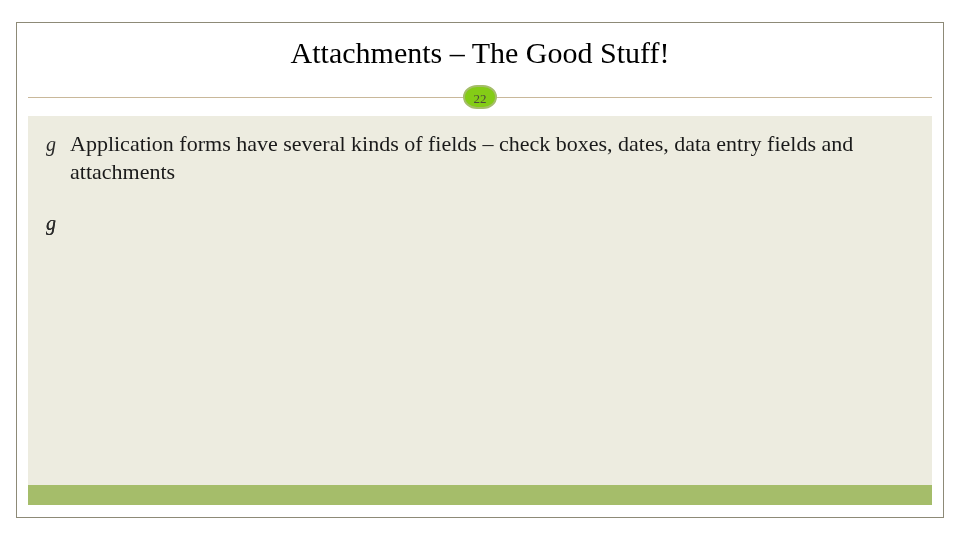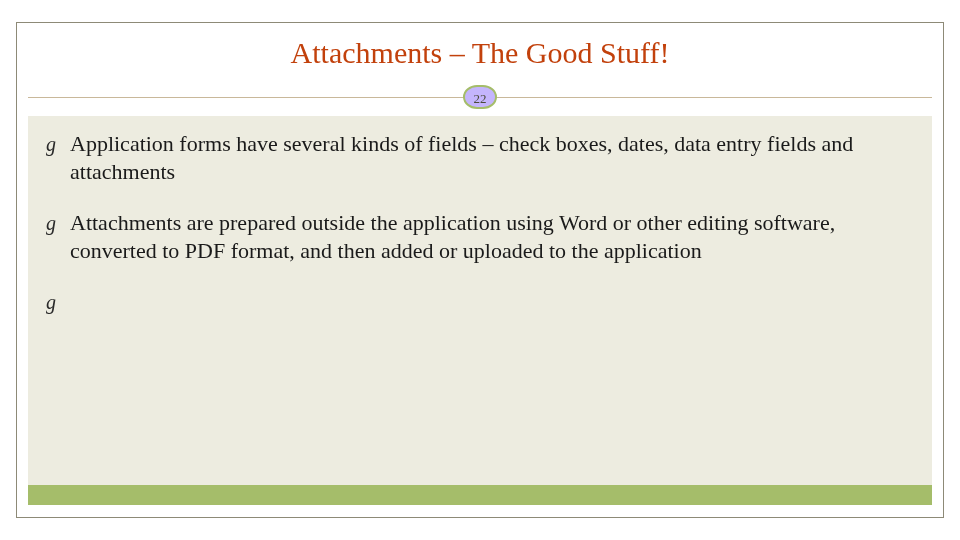--- a/index.html
+++ b/index.html
@@ -52,21 +52,21 @@
     background: #a5bd6a;
   }
 
   .title {
     position: absolute;
     top: 36px;
     left: 0;
     right: 0;
     text-align: center;
     font-size: 30px;
-    color: #c2410c;
+    color: #000000;
     font-weight: normal;
   }
 
   
   .rule {
     position: absolute;
     left: 28px;
     right: 28px;
     top: 97px;
     height: 0;
@@ -74,21 +74,21 @@
   }
   .page-badge {
     position: absolute;
     top: 85px;
     left: 50%;
     transform: translateX(-50%);
     min-width: 34px;
     height: 24px;
     border: 2px solid #a5bd6a;
     border-radius: 14px / 12px;
-    background: #c4b5fd;
+    background: #84cc16;
     color: #4a4a3a;
     font-size: 13px;
     line-height: 24px;
     text-align: center;
     padding: 0 6px;
     box-sizing: border-box;
   }
 
   .bullets {
     list-style: none;
@@ -130,21 +130,20 @@
   <div class="page-badge">22</div>
 
   <div class="inner-panel">
     <ul class="bullets">
       <li>
         <span class="bullet-mark">g</span>
         <span>Application forms have several kinds of fields – check boxes, dates, data entry fields and attachments</span>
       </li>
       <li>
         <span class="bullet-mark">g</span>
-        <span>Attachments are prepared outside the application using Word or other editing software, converted to PDF format, and then added or uploaded to the application</span>
       </li>
       <li>
         <span class="bullet-mark">g</span>
       </li>
     </ul>
   </div>
 
   <div class="green-bar"></div>
 
 </div>

